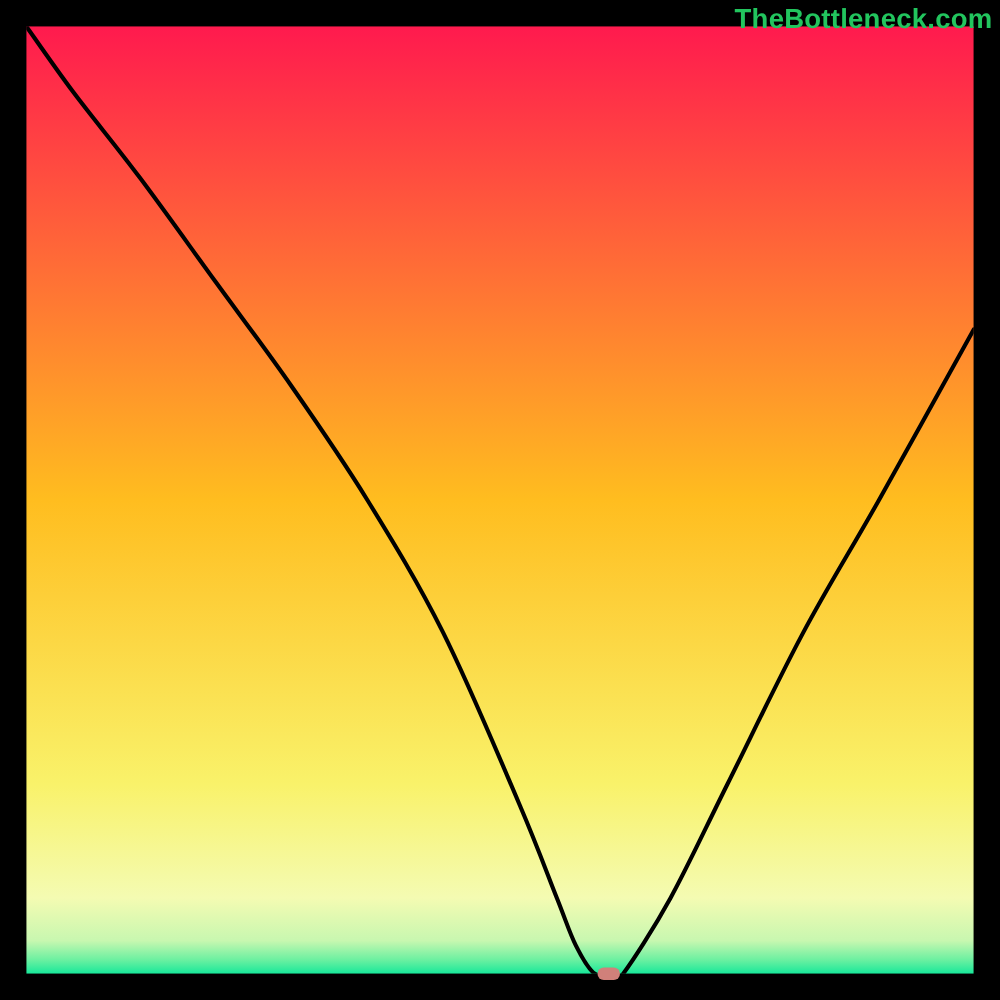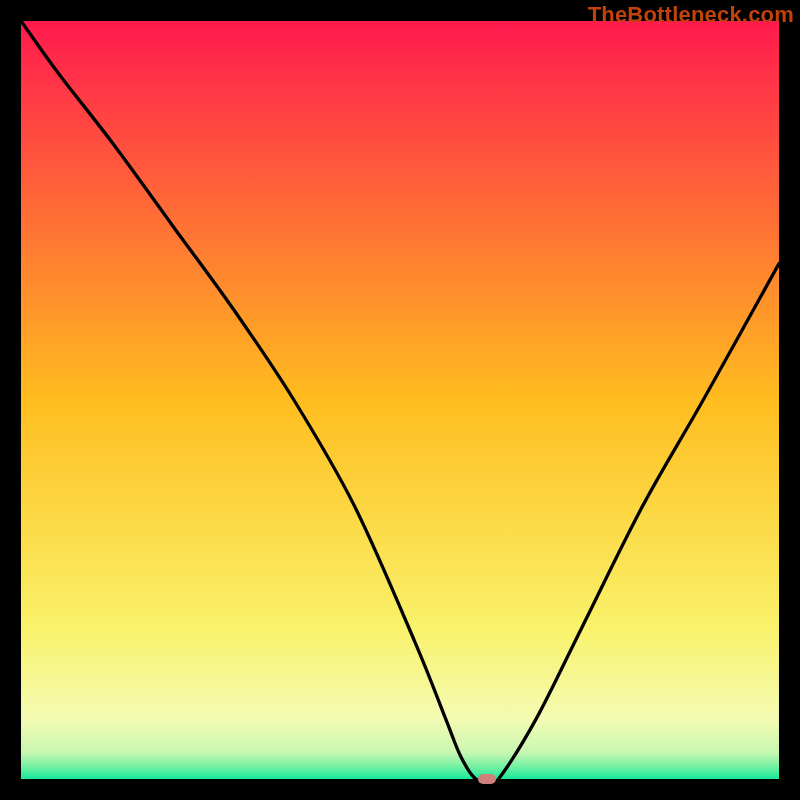--- a/index.html
+++ b/index.html
@@ -45,21 +45,21 @@
     width: 18px;
     height: 10px;
     background: #d0807a;
     border-radius: 5px;
     transform: translate(-50%, 50%);
   }
   .watermark {
     position: absolute;
     top: 2px;
     right: 6px;
-    color: #c2410c;
+    color: #22c55e;
     font-size: 22px;
     font-weight: 600;
     letter-spacing: 0.2px;
     user-select: none;
   }
 </style>
 </head>
 <body>
 
 <div class="chart-container">

